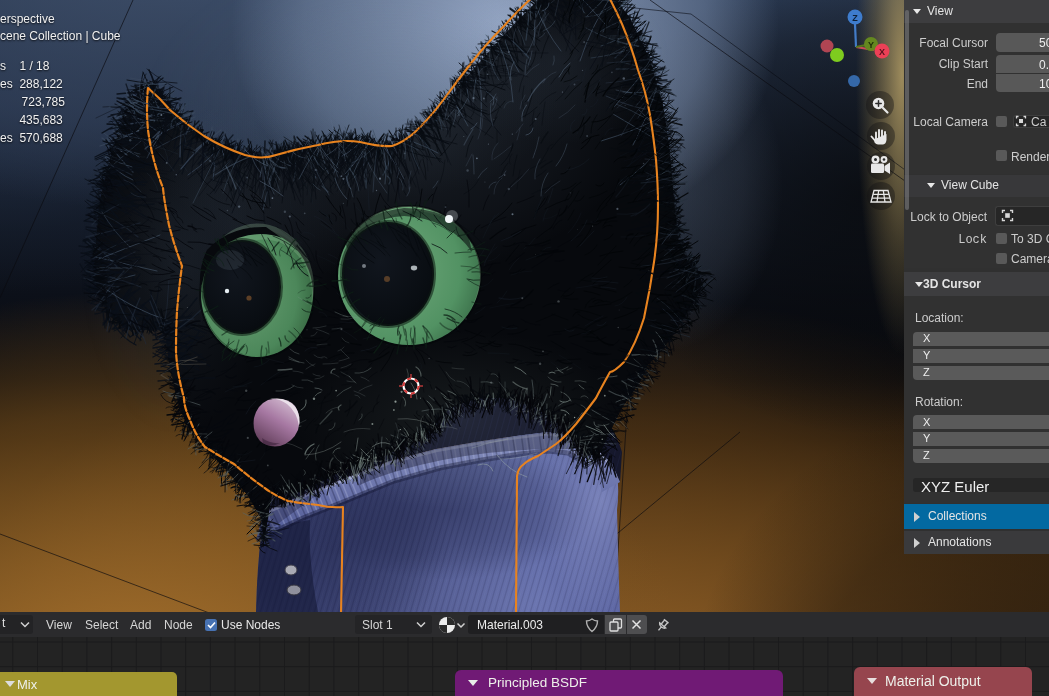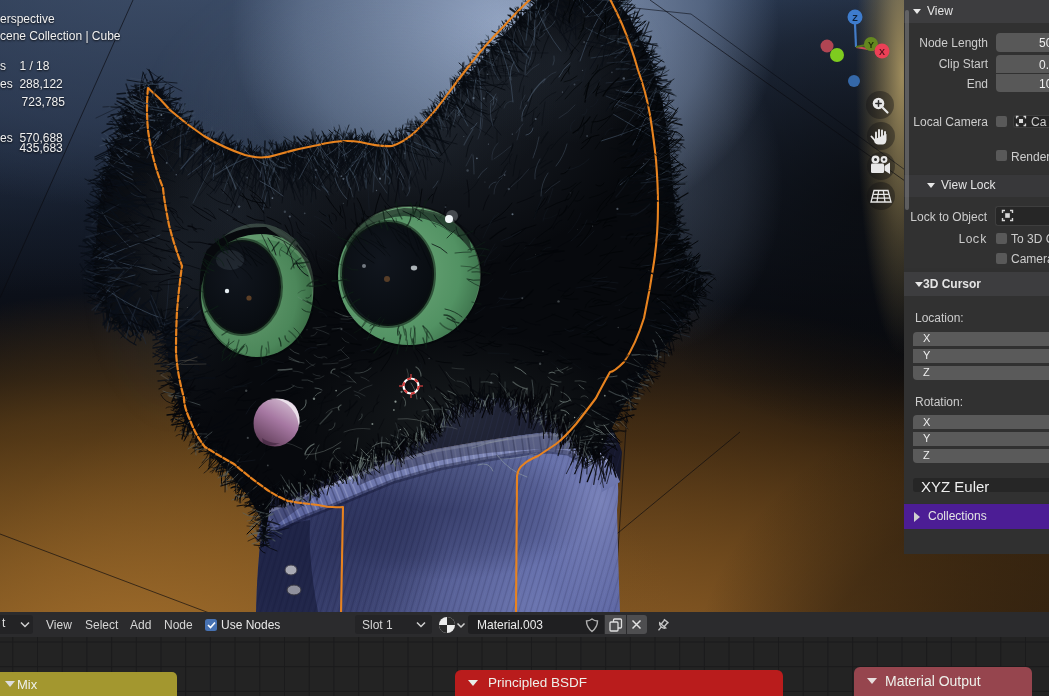--- a/index.html
+++ b/index.html
@@ -1332,30 +1332,30 @@
         </g>
 </svg>
 <div class="ovtext" style="left:0;top:9.5px;">erspective</div>
 <div class="ovtext" style="left:0;top:27px;">cene Collection | Cube</div>
 <div class="ovtext" style="left:0;top:57px;">s</div>
 <div class="ovtext" style="left:0;top:75.3px;">es</div>
 <div class="ovtext" style="left:0;top:129.2px;">es</div>
 <div class="ovtext" style="left:19.4px;top:57px;">1 / 18</div>
 <div class="ovtext" style="left:19.4px;top:75.3px;">288,122</div>
 <div class="ovtext" style="left:21.6px;top:92.5px;">723,785</div>
-<div class="ovtext" style="left:19.4px;top:110.8px;margin-top:28px;">435,683</div>
+<div class="ovtext" style="left:19.4px;top:110.8px;">435,683</div>
 <div class="ovtext" style="left:19.4px;top:129.2px;">570,688</div>
 </div>
 <div id="npanel">
 <div class="phead" style="top:0;height:23px;">
         <span class="tri-d" style="position:absolute;left:9px;top:9px;border-left-width:4.5px;border-right-width:4.5px;border-top-width:5.5px;"></span>
         <span style="position:absolute;left:23px;top:4px;">View</span>
       </div>
 <div style="position:absolute;left:0;top:23px;width:145px;height:151px;background:#313131;"></div>
-<div class="lbl" style="right:61px;top:35.5px;">Node Length</div>
+<div class="lbl" style="right:61px;top:35.5px;">Focal Cursor</div>
 <div class="fld" style="left:92px;top:32.5px;width:53px;height:19px;border-radius:4px 0 0 4px;">
         <span style="position:absolute;left:43px;top:3px;font-size:12px;">50</span>
       </div>
 <div class="lbl" style="right:61px;top:57px;">Clip Start</div>
 <div class="fld" style="left:92px;top:54.5px;width:53px;height:18px;border-radius:4px 0 0 0;">
         <span style="position:absolute;left:43px;top:3px;font-size:12px;">0.</span>
       </div>
 <div class="lbl" style="right:61px;top:77px;">End</div>
 <div class="fld" style="left:92px;top:73.5px;width:53px;height:18.5px;border-radius:0 0 0 4px;">
         <span style="position:absolute;left:43px;top:3px;font-size:12px;">10</span>
@@ -1367,21 +1367,21 @@
         <g stroke="#d8d8d8" stroke-width="1.3" fill="none">
           <path d="M1.5 3.5 L1.5 1.5 L3.5 1.5 M8.5 1.5 L10.5 1.5 L10.5 3.5 M10.5 8.5 L10.5 10.5 L8.5 10.5 M3.5 10.5 L1.5 10.5 L1.5 8.5"></path>
           <rect x="4" y="4" width="4" height="4" fill="#d8d8d8" stroke="none"></rect>
         </g>
       </svg>
 <div class="lbl" style="left:127px;top:115px;">Ca</div>
 <div style="position:absolute;left:92px;top:150.0px;width:11px;height:11px;background:#595959;border-radius:2px;"></div>
 <div class="lbl" style="left:107px;top:149.5px;">Render</div>
 <div class="phead" style="top:174.5px;height:22px;background:#38383a;">
         <span class="tri-d" style="position:absolute;left:23px;top:8px;border-left-width:4.5px;border-right-width:4.5px;border-top-width:5.5px;"></span>
-        <span style="position:absolute;left:37px;top:3px;">View Lock</span>
+        <span style="position:absolute;left:37px;top:3px;">View Cube</span>
       </div>
 <div style="position:absolute;left:0;top:196.5px;width:145px;height:71.5px;background:#313131;"></div>
 <div class="lbl" style="right:62px;top:210px;">Lock to Object</div>
 <div style="position:absolute;left:91px;top:205.5px;width:54px;height:20px;background:#262626;border:1px solid #3e3e3e;border-right:none;border-radius:3px 0 0 3px;"></div>
 <svg style="position:absolute;left:97px;top:209px;" width="13" height="13">
         <g stroke="#d8d8d8" stroke-width="1.4" fill="none">
           <path d="M1.5 4 L1.5 1.5 L4 1.5 M9 1.5 L11.5 1.5 L11.5 4 M11.5 9 L11.5 11.5 L9 11.5 M4 11.5 L1.5 11.5 L1.5 9"></path>
           <rect x="4.2" y="4.2" width="4.6" height="4.6" fill="#d8d8d8" stroke="none"></rect>
         </g>
       </svg>
@@ -1411,23 +1411,27 @@
       </div>
 <div class="fld" style="left:9px;top:431.5px;width:136px;height:14px;background:#5a5a5a;border-radius:0;">
         <span style="position:absolute;left:10px;top:0.5px;">Y</span>
       </div>
 <div class="fld" style="left:9px;top:448.5px;width:136px;height:14px;background:#5a5a5a;border-radius:0 0 0 4px;">
         <span style="position:absolute;left:10px;top:0.5px;">Z</span>
       </div>
 <div class="fld" style="left:9px;top:477.5px;width:136px;height:14px;background:#262626;border-radius:3px 0 0 3px;">
         <span style="position:absolute;left:8px;top:0.5px;font-size:15px;">XYZ Euler</span>
       </div>
-<div class="phead" style="top:503.5px;height:25px;background:#4c1d95;">
+<div class="phead" style="top:503.5px;height:25px;background:#0369a1;">
         <span class="tri-r" style="position:absolute;left:10px;top:8px;"></span>
         <span style="position:absolute;left:24px;top:5px;">Collections</span>
+      </div>
+<div class="phead" style="top:530.5px;height:23.5px;background:#3a3a3c;">
+        <span class="tri-r" style="position:absolute;left:10px;top:7px;"></span>
+        <span style="position:absolute;left:24px;top:4px;">Annotations</span>
       </div>
 </div>
 <div style="position:absolute;left:904.5px;top:10px;width:4.5px;height:200px;background:rgba(130,130,132,0.55);border-radius:2px;"></div>
 <div id="shead">
 <div style="position:absolute;left:-12px;top:3px;width:45px;height:19px;background:#232325;border-radius:3px;"></div>
 <div style="position:absolute;left:2px;top:3.5px;color:#e0e0e0;">t</div>
 <svg style="position:absolute;left:20px;top:9px;" width="10" height="7">
         <path d="M1 1.5 L5 5.5 L9 1.5" stroke="#d0d0d0" stroke-width="1.5" fill="none"></path>
       </svg>
 <div style="position:absolute;left:46px;top:5.5px;">View</div>
@@ -1517,21 +1521,21 @@
         <line x1="1000.8" y1="0" x2="1000.8" y2="59" stroke="#1b1b1c" stroke-width="1"></line>
         <line x1="1025.5" y1="0" x2="1025.5" y2="59" stroke="#1b1b1c" stroke-width="1"></line>
         <line x1="0" y1="5.0" x2="1049" y2="5.0" stroke="#1b1b1c" stroke-width="1"></line>
         <line x1="0" y1="29.7" x2="1049" y2="29.7" stroke="#1b1b1c" stroke-width="1"></line>
         <line x1="0" y1="54.4" x2="1049" y2="54.4" stroke="#1b1b1c" stroke-width="1"></line>
       </svg>
 <div class="node" style="left:-30px;top:34.5px;width:207px;height:25px;background:#a3972f;border-radius:5px 5px 0 0;">
         <span class="tri-d" style="position:absolute;left:35px;top:9px;border-top-color:#ddd;"></span>
         <span style="position:absolute;left:47px;top:5px;">Mix</span>
       </div>
-<div class="node" style="left:455px;top:32.5px;width:328px;height:27px;background:#b91c1c;border-radius:6px 6px 0 0;">
+<div class="node" style="left:455px;top:32.5px;width:328px;height:27px;background:#701a75;border-radius:6px 6px 0 0;">
         <span class="tri-d" style="position:absolute;left:13px;top:10px;border-top-color:#e8ede8;"></span>
         <span style="position:absolute;left:33px;top:5.5px;font-size:13.5px;">Principled BSDF</span>
       </div>
 <div class="node" style="left:854px;top:30px;width:178px;height:29px;background:#96454e;border-radius:6px 6px 0 0;">
         <span class="tri-d" style="position:absolute;left:13px;top:11px;border-top-color:#e8dede;"></span>
         <span style="position:absolute;left:31px;top:6px;font-size:14px;">Material Output</span>
       </div>
 </div>
 </div>
 </body></html>

